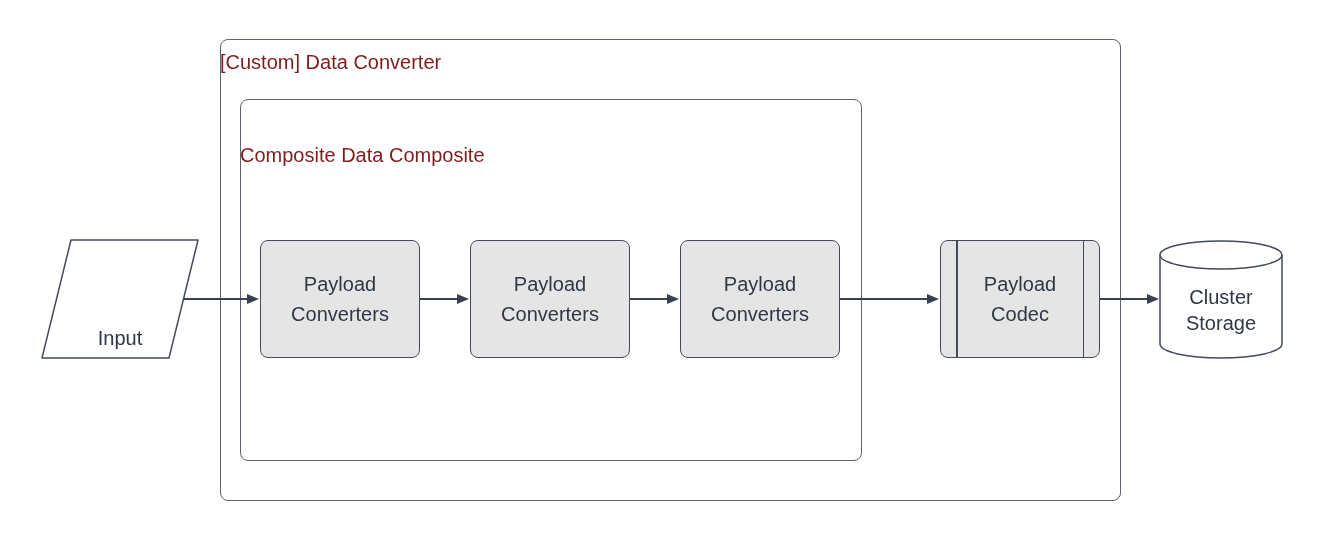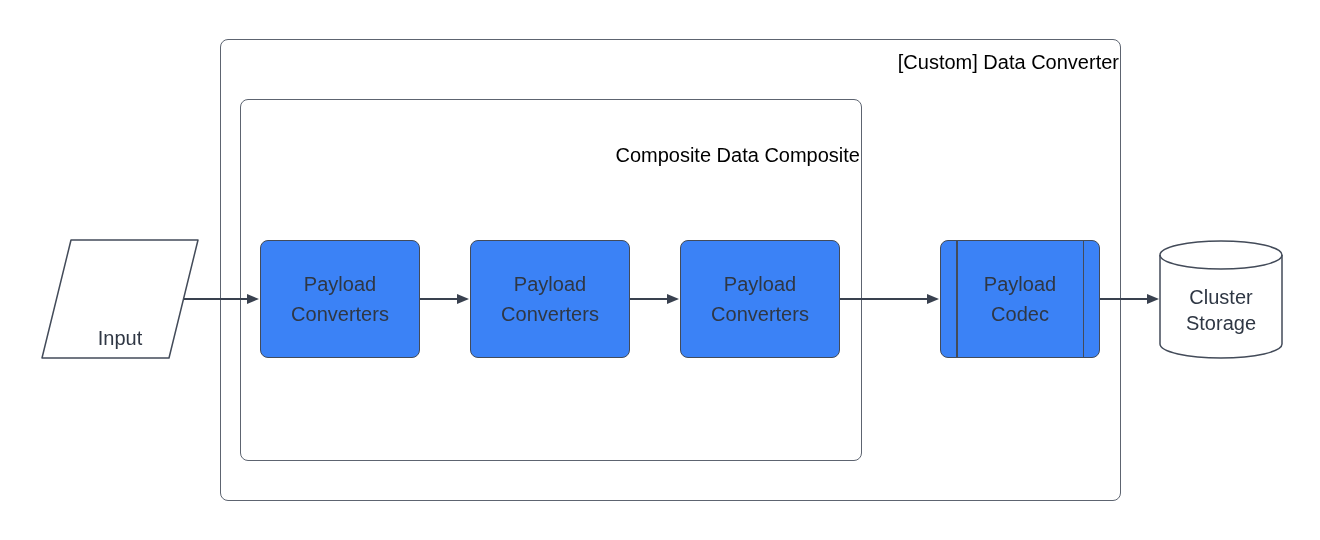--- a/index.html
+++ b/index.html
@@ -16,34 +16,34 @@
 
   
   .container-frame {
     position: absolute;
     border: 1px solid #5d6470;
     border-radius: 8px;
     background: transparent;
   }
   .container-title {
     position: absolute;
-    text-align: right;
+    text-align: left;
     font-size: 20px;
     line-height: 24px;
-    color: #000000;
+    color: #7f1d1d;
   }
 
   
   .node-box {
     position: absolute;
     width: 160px;
     height: 118px;
     border: 1.5px solid #434b59;
     border-radius: 8px;
-    background: #3b82f6;
+    background: #e5e5e5;
     box-sizing: border-box;
     display: flex;
     align-items: center;
     justify-content: center;
     text-align: center;
     font-size: 20px;
     line-height: 30px;
   }
 
   

